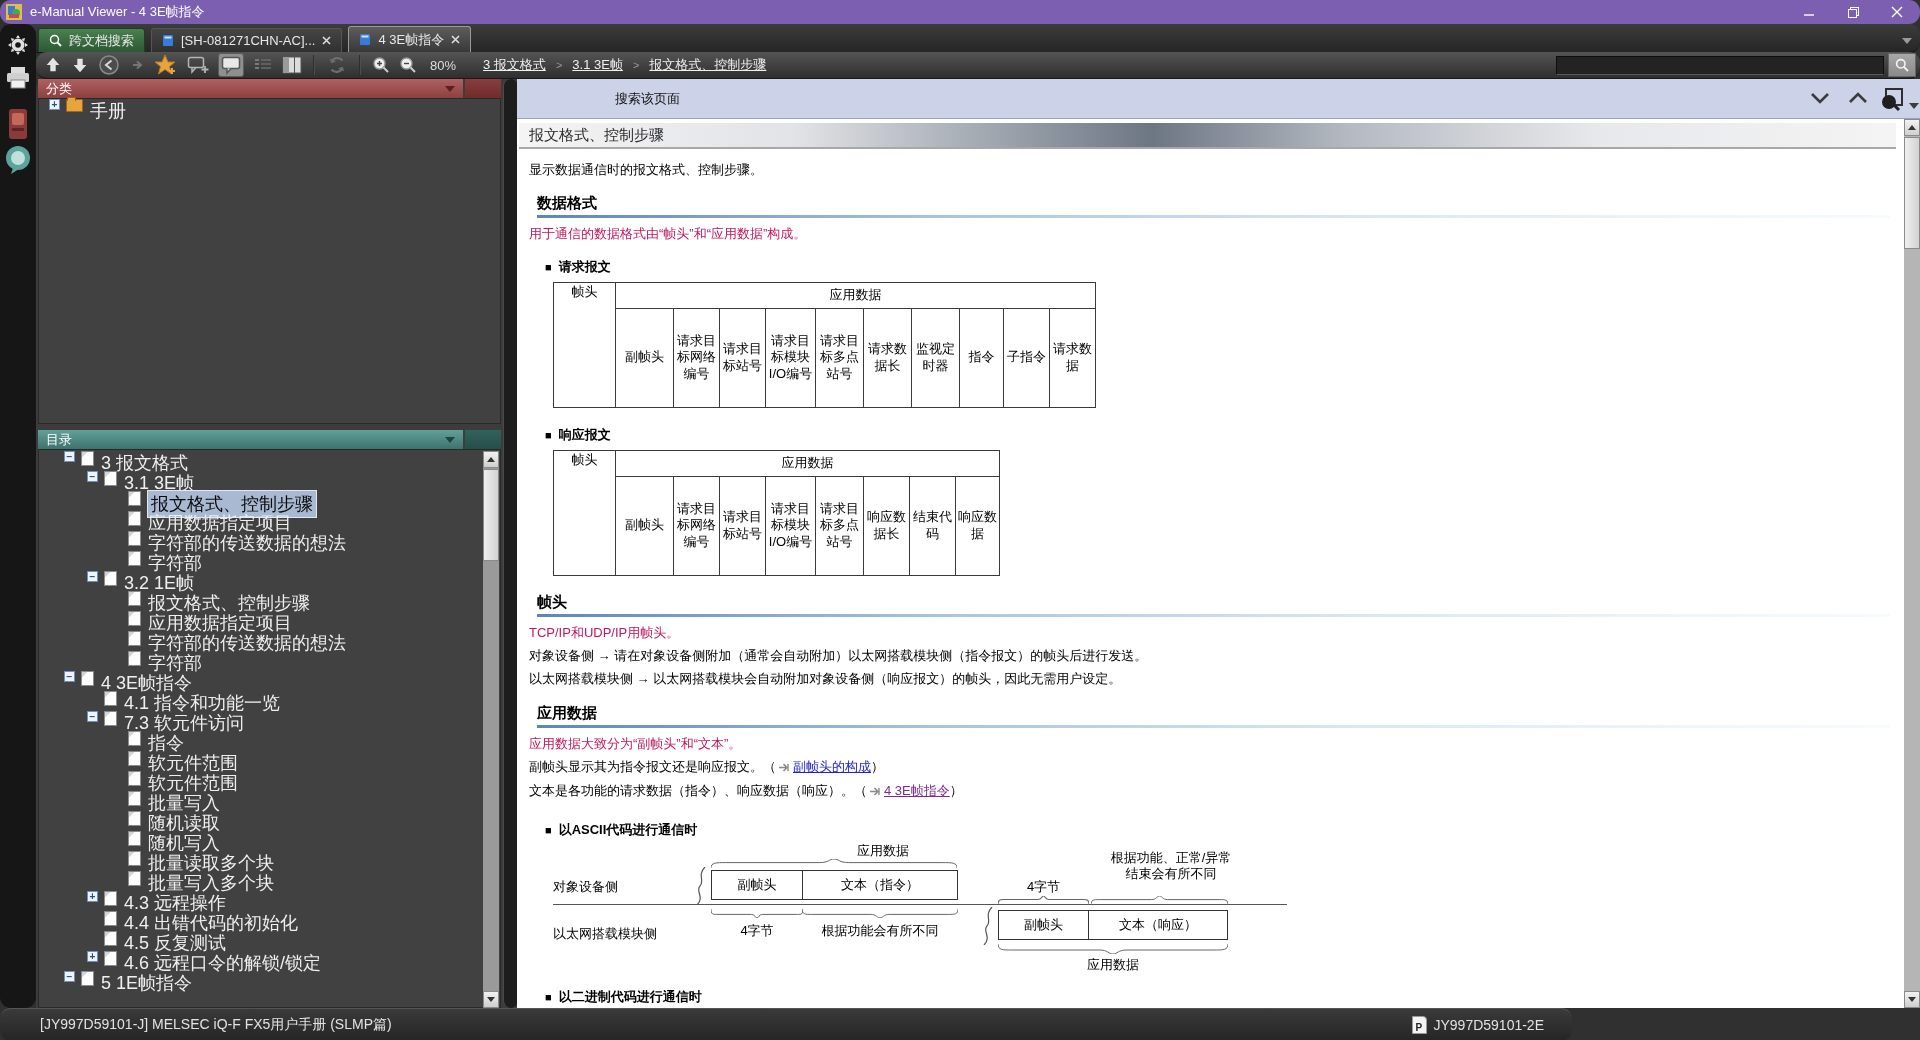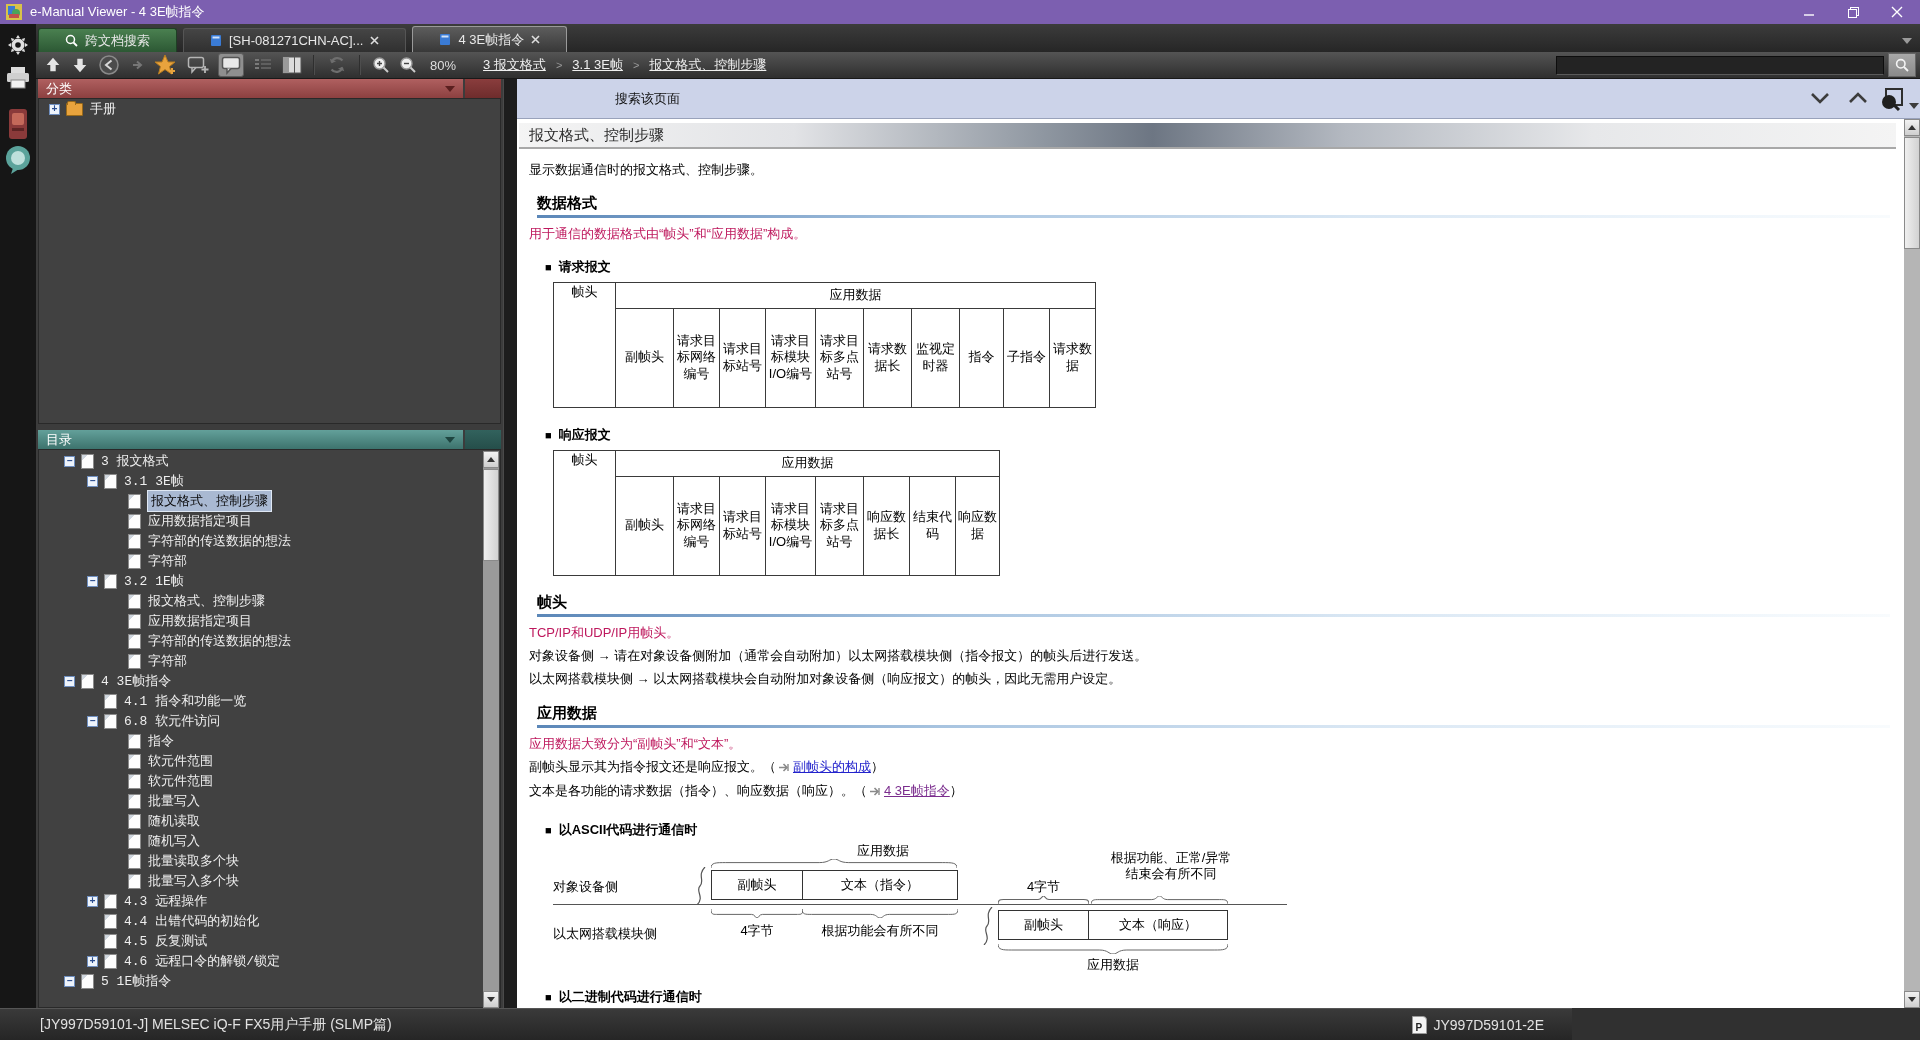--- a/index.html
+++ b/index.html
@@ -1,29 +1,29 @@
 <!DOCTYPE html>
 <html><head>
 <meta charset="utf-8">
 <style>
   html,body{margin:0;padding:0;}
   body{width:1920px;height:1040px;position:relative;overflow:hidden;background:#303030;
        font-family:"Liberation Sans",sans-serif;-webkit-font-smoothing:antialiased;}
-  .abs{position:absolute;}
+  .abs{position:absolute;border-radius:11px;}
 
   
   .titlebar{left:0;top:0;width:1920px;height:24px;background:#7c5fb0;display:flex;align-items:center;color:#fff;font-size:13px;}
   .appico{width:16px;height:16px;margin:0 8px 0 6px;}
   .wctl{margin-left:auto;display:flex;align-items:center;gap:26px;padding-right:14px;}
   .wbtn{width:18px;height:16px;display:flex;align-items:center;justify-content:center;}
 
   
   .tabbar{left:0;top:24px;width:1920px;height:28px;background:linear-gradient(#3c3c3c,#262626);border-bottom:1px solid #161616;}
   .tabs{position:absolute;left:38px;bottom:0;display:flex;align-items:flex-end;gap:6px;height:26px;}
-  .tab{height:23px;display:flex;align-items:center;gap:7px;padding:0 26px;font-size:13px;color:#e8e8e8;border:1px solid #555;border-bottom:none;border-radius:3px 3px 0 0;background:linear-gradient(#454545,#303030);}
+  .tab{height:23px;display:flex;align-items:center;gap:7px;padding:0 10px;font-size:13px;color:#e8e8e8;border:1px solid #555;border-bottom:none;border-radius:3px 3px 0 0;background:linear-gradient(#454545,#303030);}
   .tab.search{background:linear-gradient(#4a8050,#2c5834);border-color:#1e3f24;}
   .tab.active{background:linear-gradient(#5d5d5d,#383838);border-color:#9a9a9a;height:25px;}
   .tablist-arrow{position:absolute;right:8px;bottom:8px;width:0;height:0;border-left:5px solid transparent;border-right:5px solid transparent;border-top:6px solid #9a9a9a;}
 
   
   .toolbar{left:36px;top:52px;width:1884px;height:27px;background:linear-gradient(#545454,#2f2f2f);border-bottom:1px solid #191919;display:flex;align-items:center;gap:9px;padding-left:8px;box-sizing:border-box;}
   .tbico{display:flex;align-items:center;justify-content:center;}
   .tbsep{width:2px;height:20px;background:linear-gradient(90deg,#1f1f1f,#5d5d5d);margin:0 2px;}
   .pressed{background:#8f8f8f;border:1px solid #5c5c5c;border-radius:3px;padding:1px;}
   .zoomtxt{color:#ddd;font-size:13px;margin:0 4px;}
@@ -44,21 +44,21 @@
   .phmain{flex:1;height:100%;display:flex;align-items:center;padding-left:8px;position:relative;}
   .phcap{width:36px;height:100%;margin-left:2px;}
   .cat .phmain{background:linear-gradient(#b06060,#8c4040);}
   .cat .phcap{background:linear-gradient(#8a3d3d,#6e2c2c);}
   .toc .phmain{background:linear-gradient(#63a09a,#3d736d);}
   .toc .phcap{background:linear-gradient(#32625d,#254e4a);}
   .phtri{position:absolute;right:8px;top:7px;width:0;height:0;border-left:5px solid transparent;border-right:5px solid transparent;}
   .cat .phtri{border-top:6px solid #5a1f1f;}
   .toc .phtri{border-top:6px solid #1e4540;}
   .treearea{position:absolute;left:2px;width:463px;background:#414141;border:1px solid #292929;box-sizing:border-box;}
-  .trow{height:20px;display:flex;align-items:center;font-size:13px;color:#efefef;white-space:nowrap;cursor:default;font-family:Liberation Mono, monospace;}
+  .trow{height:20px;display:flex;align-items:flex-start;font-size:18px;color:#efefef;white-space:nowrap;cursor:default;}
   .l1{padding-left:24px;} .l2{padding-left:47px;} .l3{padding-left:71px;}
   .slot{width:17px;display:flex;align-items:center;flex:none;}
   .exp{width:11px;height:11px;background:#eef4fc;border:1px solid #6f8fc0;color:#2a4d8f;font-size:10px;line-height:9px;text-align:center;box-sizing:border-box;font-weight:bold;}
   .exp.minus::before{content:"−";} .exp.plus::before{content:"+";}
   .pg{width:11px;height:13px;background:linear-gradient(135deg,#cfd6de 0 4px,#fdfdfd 4px);border:1px solid #8a8a8a;flex:none;margin-right:7px;}
   .fold{width:15px;height:11px;background:#e8a33d;border:1px solid #9a6a1a;border-radius:1px;position:relative;flex:none;margin-right:7px;}
   .fold::before{content:"";position:absolute;left:0;top:-3px;width:7px;height:3px;background:#e8a33d;border:1px solid #9a6a1a;border-bottom:none;border-radius:2px 2px 0 0;}
   .tlbl.sel{background:#a9b9d2;color:#0b0b0b;outline:1px solid #dfe8f4;padding:1px 3px;}
   
   .sbar{position:absolute;width:16px;background:#9a9a9a;}
@@ -391,21 +391,21 @@
       <div class="trow l2">
           <span class="slot"></span>
           <span class="pg"></span>
           <span class="tlbl">4.1 指令和功能一览</span>
         </div>
       <div class="trow l2">
           <span class="slot">
             <span class="exp minus"></span>
           </span>
           <span class="pg"></span>
-          <span class="tlbl">6.8 软元件访问</span>
+          <span class="tlbl">7.3 软元件访问</span>
         </div>
       <div class="trow l3">
           <span class="slot"></span>
           <span class="pg"></span>
           <span class="tlbl">指令</span>
         </div>
       <div class="trow l3">
           <span class="slot"></span>
           <span class="pg"></span>
           <span class="tlbl">软元件范围</span>

